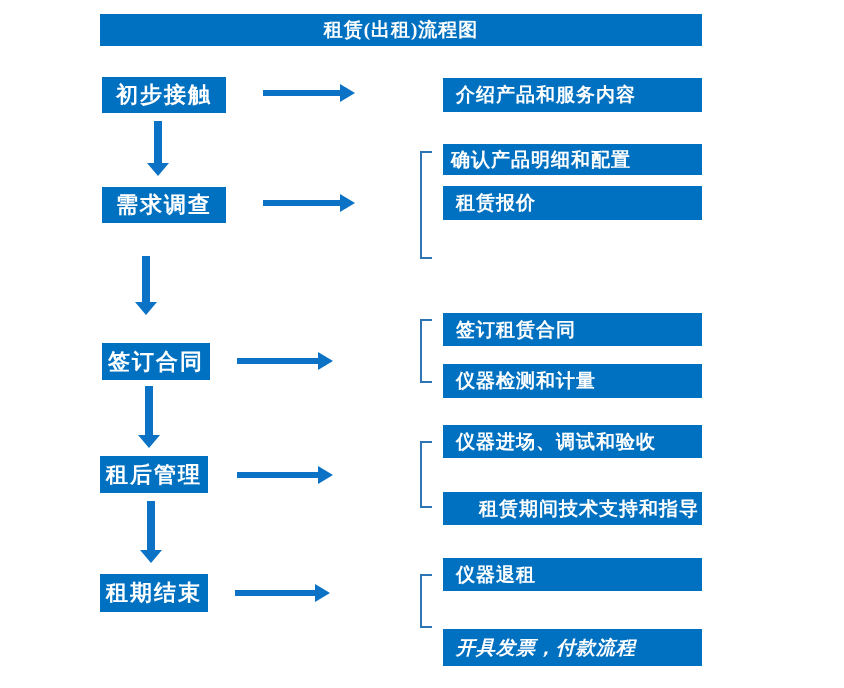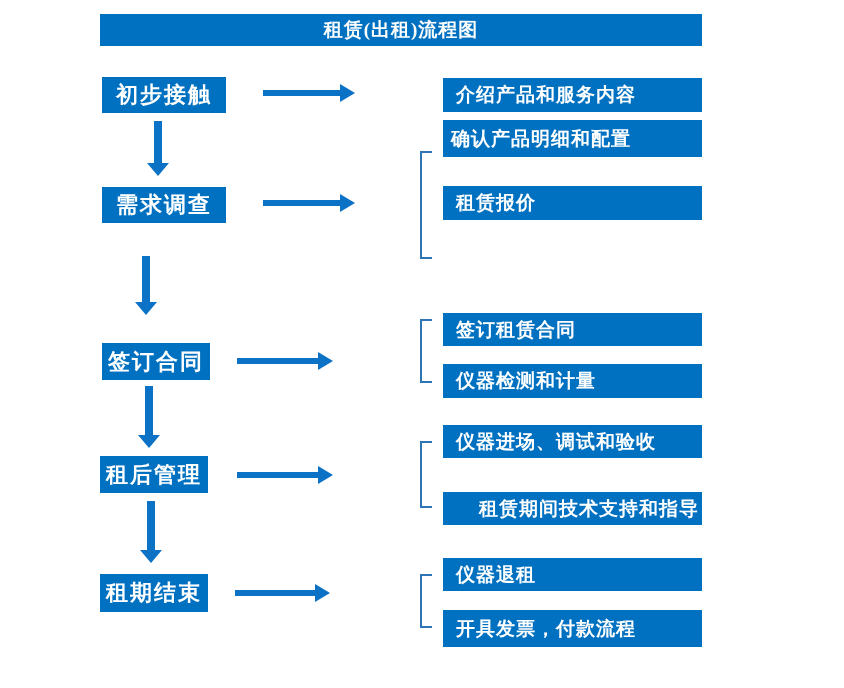--- a/index.html
+++ b/index.html
@@ -122,25 +122,25 @@
     <div class="head"></div>
   </div>
 
   <div class="bracket" style="top:151px; height:108px;"></div>
   <div class="bracket" style="top:319px; height:64px;"></div>
   <div class="bracket" style="top:441px; height:67px;"></div>
   <div class="bracket" style="top:574px; height:54px;"></div>
 
   <div class="rbox" style="top:78px;  height:34px;">介绍产品和服务内容</div>
 
-  <div class="rbox" style="top:120px; height:37px;padding-left:8px;">确认产品明细和配置</div>
+  <div class="rbox" style="top:144px; height:31px;padding-left:8px;">确认产品明细和配置</div>
   <div class="rbox" style="top:186px; height:34px;">租赁报价</div>
 
   <div class="rbox" style="top:313px; height:33px;">签订租赁合同</div>
   <div class="rbox" style="top:364px; height:34px;">仪器检测和计量</div>
 
   <div class="rbox" style="top:425px; height:33px;">仪器进场、调试和验收</div>
   <div class="rbox" style="top:492px; height:33px;padding-left:36px;">租赁期间技术支持和指导</div>
 
   <div class="rbox" style="top:558px; height:33px;">仪器退租</div>
-  <div class="rbox" style="top:610px; height:37px;">开具发票，付款流程</div>
+  <div class="rbox" style="top:629px; height:37px;font-style:italic;">开具发票，付款流程</div>
 
 </div>
 
 </body></html>

